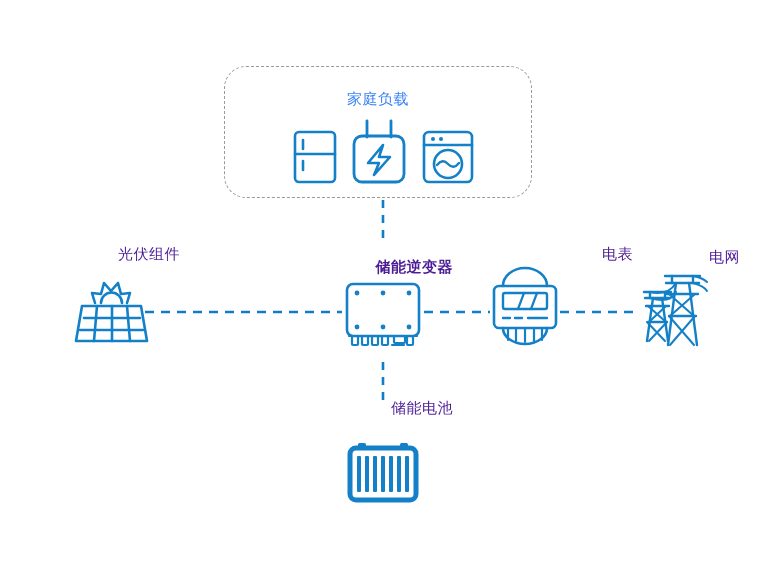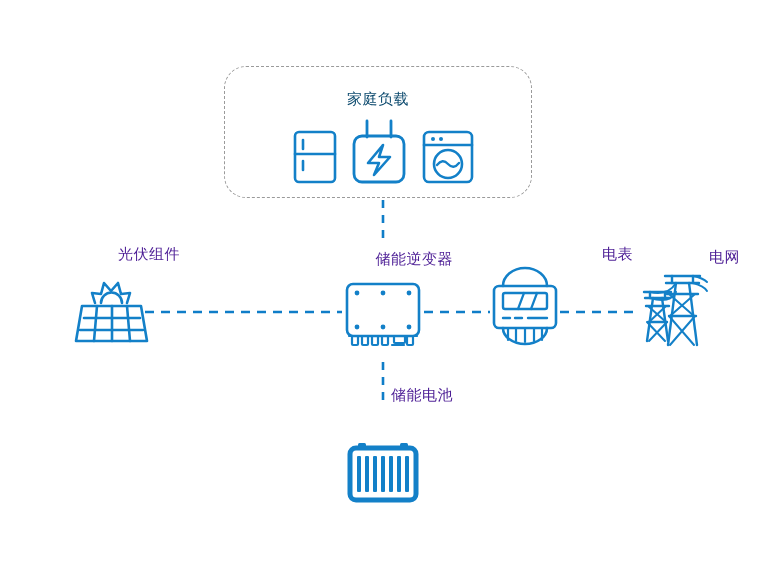--- a/index.html
+++ b/index.html
@@ -41,29 +41,29 @@
     border-radius: 22px;
     box-sizing: border-box;
     background: transparent;
   }
   .home-title {
     position: absolute;
     left: 224px;
     top: 90px;
     width: 308px;
     text-align: center;
-    color: #0c4a6e;
+    color: #3b82f6;
     font-size: 15px;
     letter-spacing: 0.5px;
   }
   .lbl-pv     { left: 40px;  top: 245px; width: 140px; }
-  .lbl-inv    { left: 313px; top: 250px; width: 140px; }
+  .lbl-inv    { left: 313px; top: 258px; width: 140px; font-weight: bold; }
   .lbl-meter  { left: 473px; top: 245px; width: 160px; }
   .lbl-grid   { left: 600px; top: 248px; width: 140px; }
-  .lbl-batt   { left: 313px; top: 386px; width: 140px; }
+  .lbl-batt   { left: 313px; top: 399px; width: 140px; }
 </style>
 </head>
 <body>
 
 <div class="home-box"></div>
 <div class="home-title">家庭负载</div>
 
 <div class="node-label lbl-pv">光伏组件</div>
 <div class="node-label lbl-inv">储能逆变器</div>
 <div class="node-label lbl-meter">电表</div>

